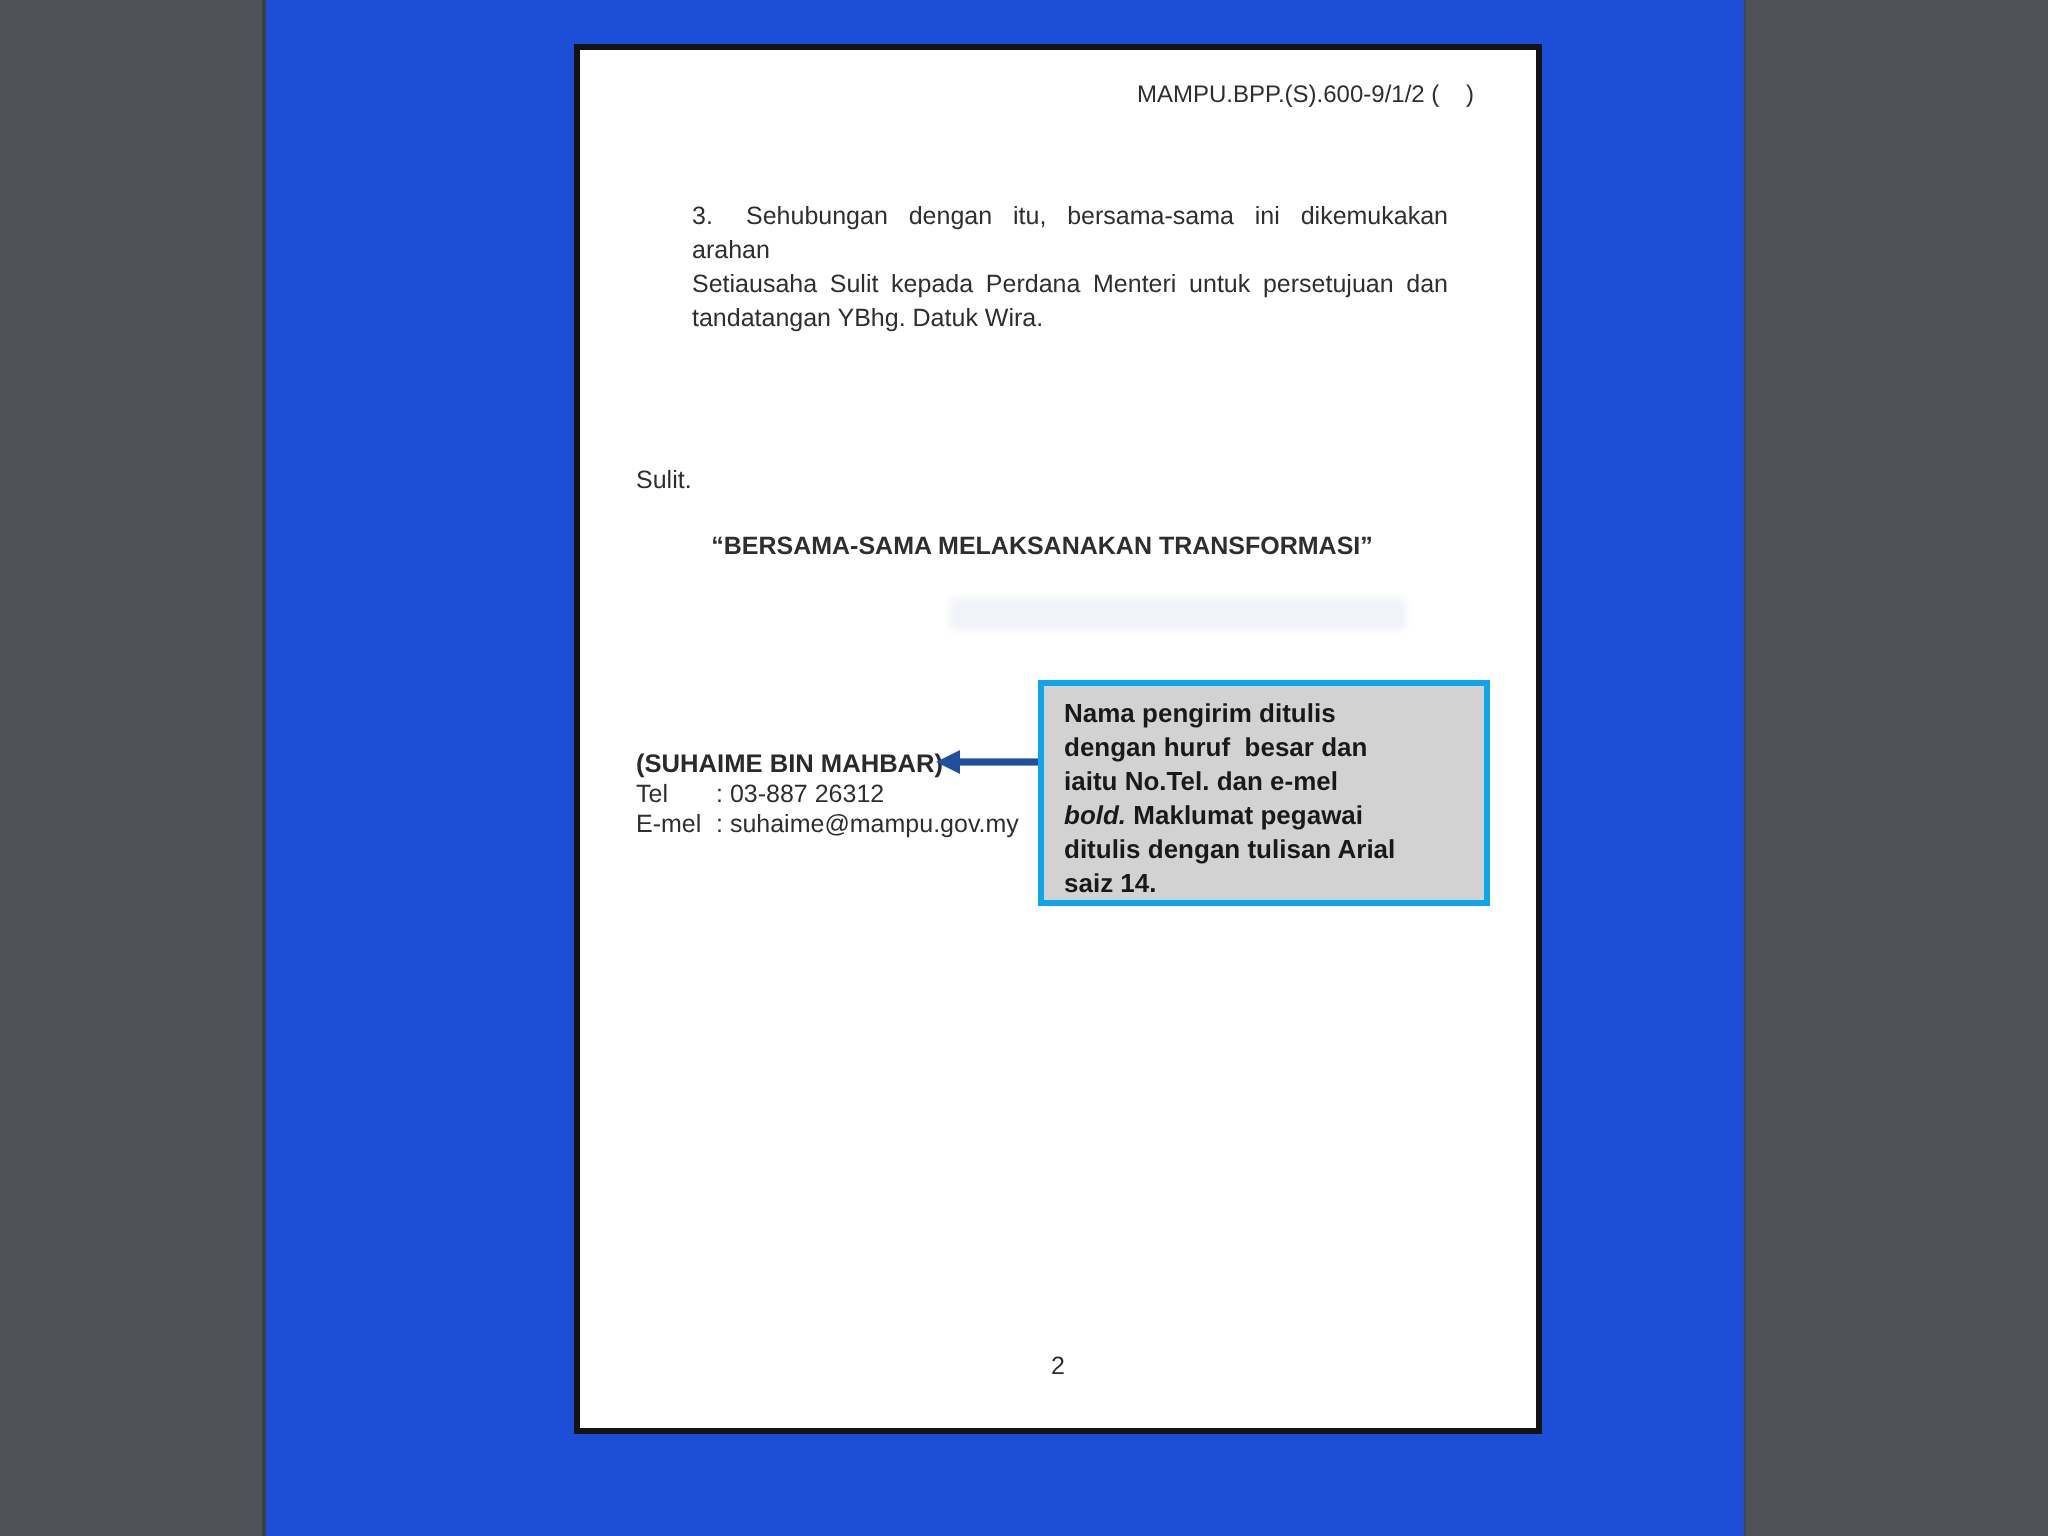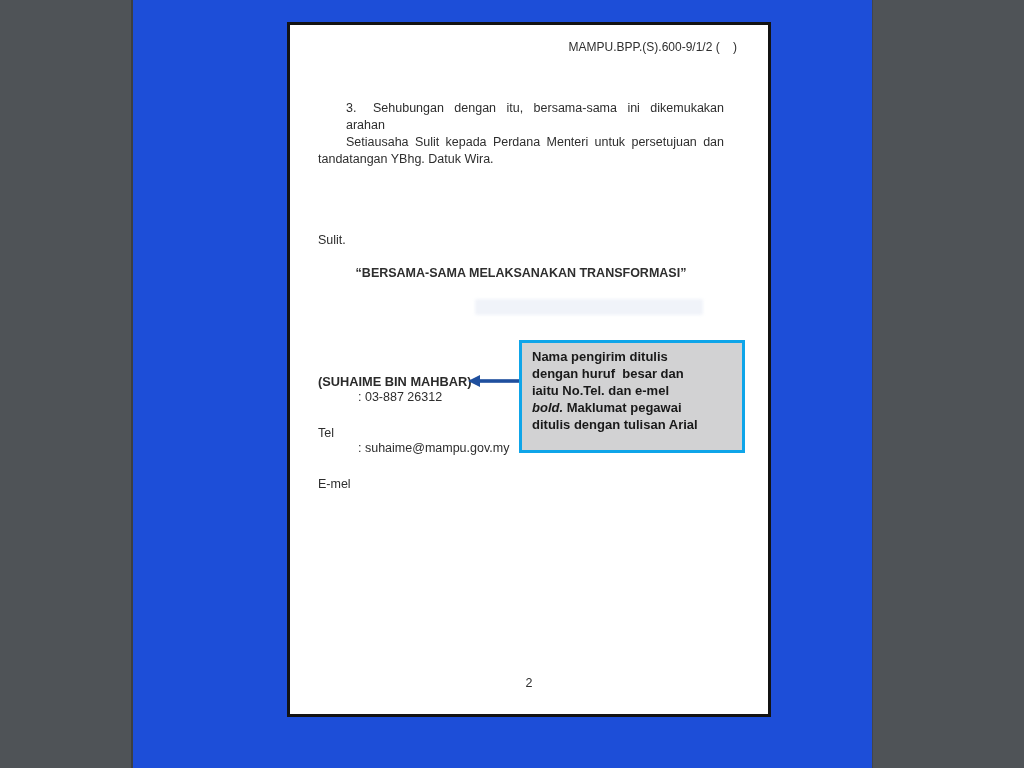--- a/index.html
+++ b/index.html
@@ -26,40 +26,40 @@
   .doc-text { color: #2e2e2e; font-size: 12.5px; line-height: 17px; }
 
   .ref-number {
     position: absolute; top: 14px; right: 31px;
     font-size: 12px; color: #2e2e2e;
     white-space: pre;
   }
 
   .para { position: absolute; left: 28px; width: 406px; }
   .jline { text-align: justify; text-align-last: justify; margin-left: 28px; }
-  .lline { text-align: left; }
+  .lline { text-align: left; margin-left: 28px; }
   .num-indent { display: inline-block; width: 27px; }
 
   .para3 { top: 75px; }
   .para4 { top: 158px; }
   .sekian { top: 207px; }
   .slogan { top: 240px; font-weight: bold; text-align: center; }
 
   .scan-artifact {
     position: absolute; left: 185px; top: 274px;
     width: 228px; height: 16px;
     background: rgba(186, 202, 228, 0.22);
     filter: blur(1.5px);
     border-radius: 2px;
   }
 
   .signature { position: absolute; left: 28px; top: 349px; }
   .sig-name { font-weight: bold; font-size: 12.8px; line-height: 16px; color: #2a2a2a; }
   .contact-line { display: flex; font-size: 12.5px; line-height: 15px; color: #2e2e2e; }
-  .contact-label { width: 40px; flex: 0 0 40px; margin-top: 36px; }
+  .contact-label { width: 40px; flex: 0 0 40px; }
 
   .callout-arrow { position: absolute; left: 178px; top: 349px; width: 51px; height: 14px; }
 
   .callout {
     position: absolute; left: 229px; top: 315px;
     width: 226px; height: 113px;
     background: #d2d2d3;
     border: 3px solid #0ea5e9;
     padding: 5px 6px 0 10px;
   }
@@ -117,19 +117,20 @@
         <rect x="10" y="5.2" width="41" height="3.6" fill="#1f4f9e"></rect>
         <polygon points="0,7 12,1 12,13" fill="#1f4f9e"></polygon>
       </svg>
 
       <div class="callout">
         <div class="callout-line">Nama pengirim ditulis</div>
         <div class="callout-line">dengan huruf  besar dan</div>
         <div class="callout-line">iaitu No.Tel. dan e-mel</div>
         <div class="callout-line"><span class="callout-italic">bold.</span><span> Maklumat pegawai</span></div>
         <div class="callout-line">ditulis dengan tulisan Arial</div>
+        <div class="callout-line">saiz 14.</div>
       </div>
 
       <div class="page-number">2</div>
 
     </div>
   </div>
 </div>
 
 </body></html>

